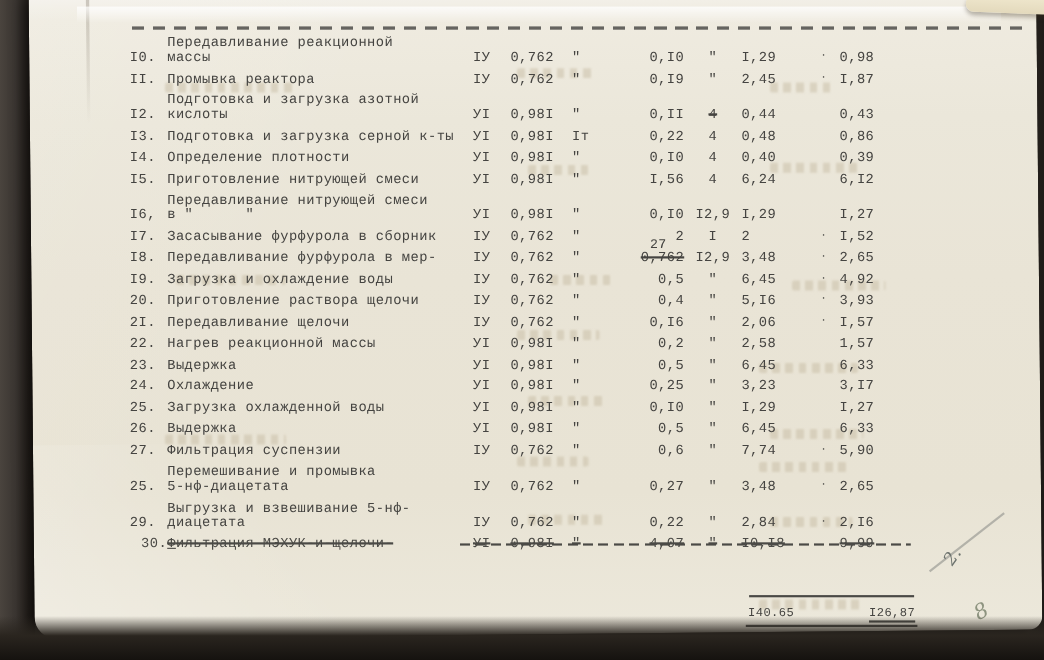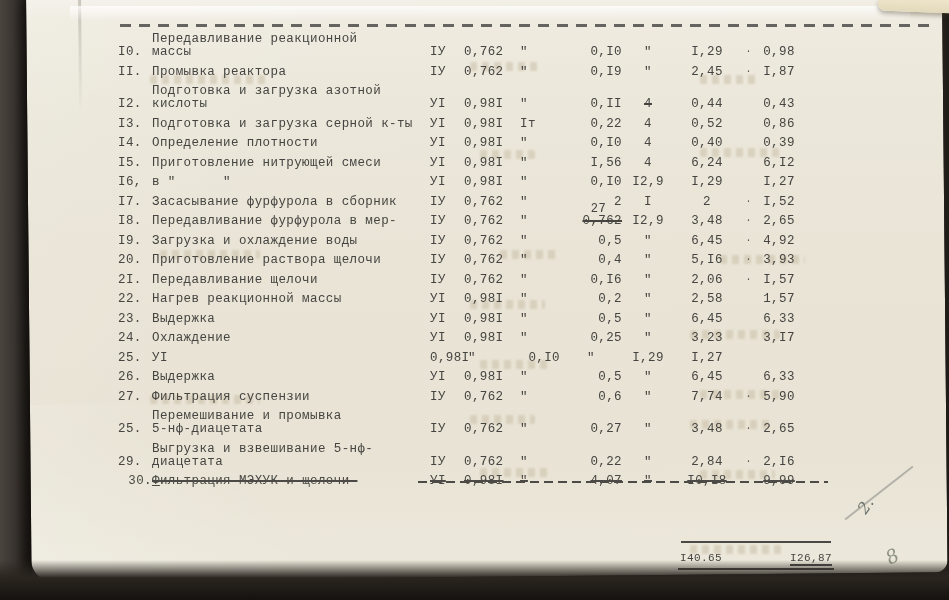--- a/index.html
+++ b/index.html
@@ -70,21 +70,21 @@
   .row{display:grid;margin-bottom:6.5px;position:relative;
        grid-template-columns:34px 278px 34px 52px 44px 62px 52px 66px 78px;}
   .row .c{white-space:pre;}
   .c-num{}
   .c-name .l2{display:block;}
   .c-g{}
   .c-v1{}
   .c-d1{text-align:left;padding-left:4px;}
   .c-v2{text-align:right;position:relative;}
   .c-d2{text-align:center;}
-  .c-v3{text-align:center;position:relative;}
+  .c-v3{text-align:left;position:relative;}
   .c-v4{text-align:center;}
   .row.two .c:not(.c-name){align-self:end;}
   .dotmark{position:absolute;right:-12px;bottom:1px;font-size:10px;color:#5a5954;}
   .sup-corr{position:absolute;right:16px;top:-12px;font-size:12px;}
   .struckv{text-decoration:line-through;text-decoration-thickness:2px;}
   .row.killed .c{text-decoration:line-through;text-decoration-thickness:2px;color:#4b4a46;}
   .row.killed::after{
     content:"";position:absolute;left:300px;right:0;top:6px;height:2px;
     background:repeating-linear-gradient(90deg,#4b4a46 0 9px,transparent 9px 14px);
   }
@@ -189,21 +189,21 @@
         <div class="c c-v4">0,43</div>
       </div>
       <div class="row">
         <div class="c c-num">I3.</div>
         <div class="c c-name"><span>Подготовка и загрузка серной к-ты</span></div>
         <div class="c c-g">УI</div>
         <div class="c c-v1">0,98I</div>
         <div class="c c-d1">Iт</div>
         <div class="c c-v2">0,22</div>
         <div class="c c-d2">4</div>
-        <div class="c c-v3">0,52</div>
+        <div class="c c-v3">0,48</div>
         <div class="c c-v4">0,86</div>
       </div>
       <div class="row">
         <div class="c c-num">I4.</div>
         <div class="c c-name"><span>Определение плотности</span></div>
         <div class="c c-g">УI</div>
         <div class="c c-v1">0,98I</div>
         <div class="c c-d1">"</div>
         <div class="c c-v2">0,I0</div>
         <div class="c c-d2">4</div>
@@ -216,21 +216,21 @@
         <div class="c c-g">УI</div>
         <div class="c c-v1">0,98I</div>
         <div class="c c-d1">"</div>
         <div class="c c-v2">I,56</div>
         <div class="c c-d2">4</div>
         <div class="c c-v3">6,24</div>
         <div class="c c-v4">6,I2</div>
       </div>
       <div class="row two">
         <div class="c c-num">I6,</div>
-        <div class="c c-name"><span class="l2">в "      "</span></div>
+        <div class="c c-name"><span>Передавливание нитрующей смеси</span><span class="l2">в "      "</span></div>
         <div class="c c-g">УI</div>
         <div class="c c-v1">0,98I</div>
         <div class="c c-d1">"</div>
         <div class="c c-v2">0,I0</div>
         <div class="c c-d2">I2,9</div>
         <div class="c c-v3">I,29</div>
         <div class="c c-v4">I,27</div>
       </div>
       <div class="row">
         <div class="c c-num">I7.</div>
@@ -315,20 +315,21 @@
         <div class="c c-g">УI</div>
         <div class="c c-v1">0,98I</div>
         <div class="c c-d1">"</div>
         <div class="c c-v2">0,25</div>
         <div class="c c-d2">"</div>
         <div class="c c-v3">3,23</div>
         <div class="c c-v4">3,I7</div>
       </div>
       <div class="row">
         <div class="c c-num">25.</div>
+        <div class="c c-name"><span>Загрузка охлажденной воды</span></div>
         <div class="c c-g">УI</div>
         <div class="c c-v1">0,98I</div>
         <div class="c c-d1">"</div>
         <div class="c c-v2">0,I0</div>
         <div class="c c-d2">"</div>
         <div class="c c-v3">I,29</div>
         <div class="c c-v4">I,27</div>
       </div>
       <div class="row">
         <div class="c c-num">26.</div>

